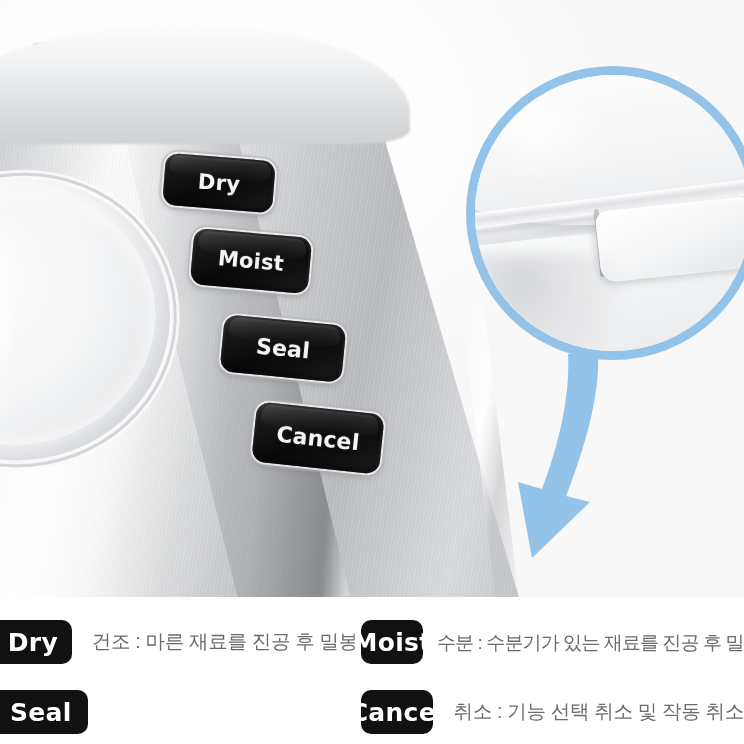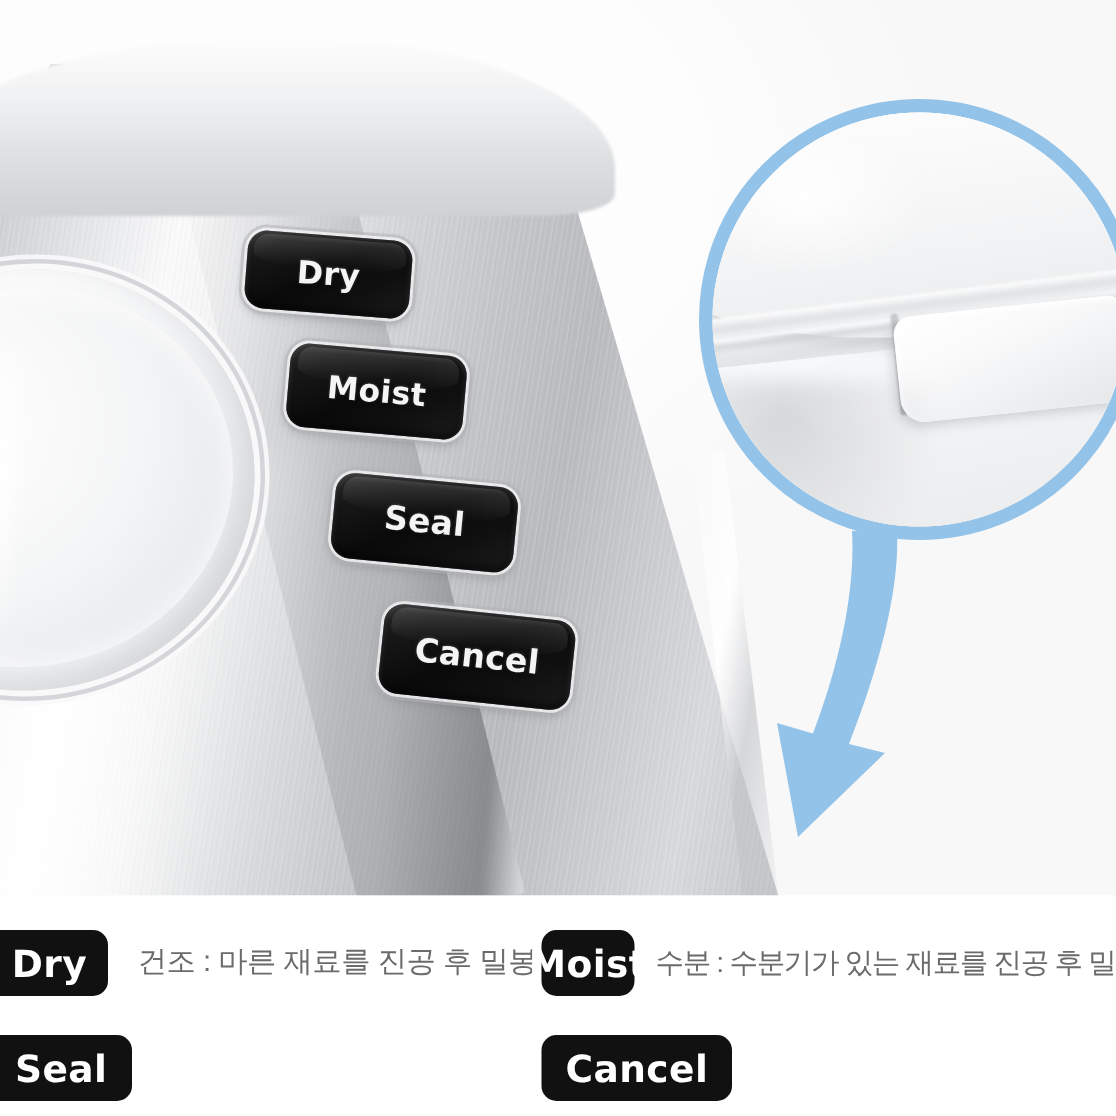--- a/index.html
+++ b/index.html
@@ -482,17 +482,18 @@
         <div class="badge-desc tight">수분 : 수분기가 있는 재료를 진공 후 밀봉</div>
       </div>
     </div>
 
     <div class="legend-row r2">
       <div class="legend-cell c1">
         <div class="badge cut-left">Seal</div>
       </div>
       <div class="legend-cell c2">
         <div class="badge rounded">Cancel</div>
+        <div class="badge-desc">취소 : 기능 선택 취소 및 작동 취소</div>
       </div>
     </div>
 
   </div>
 </div>
 
 </body></html>

